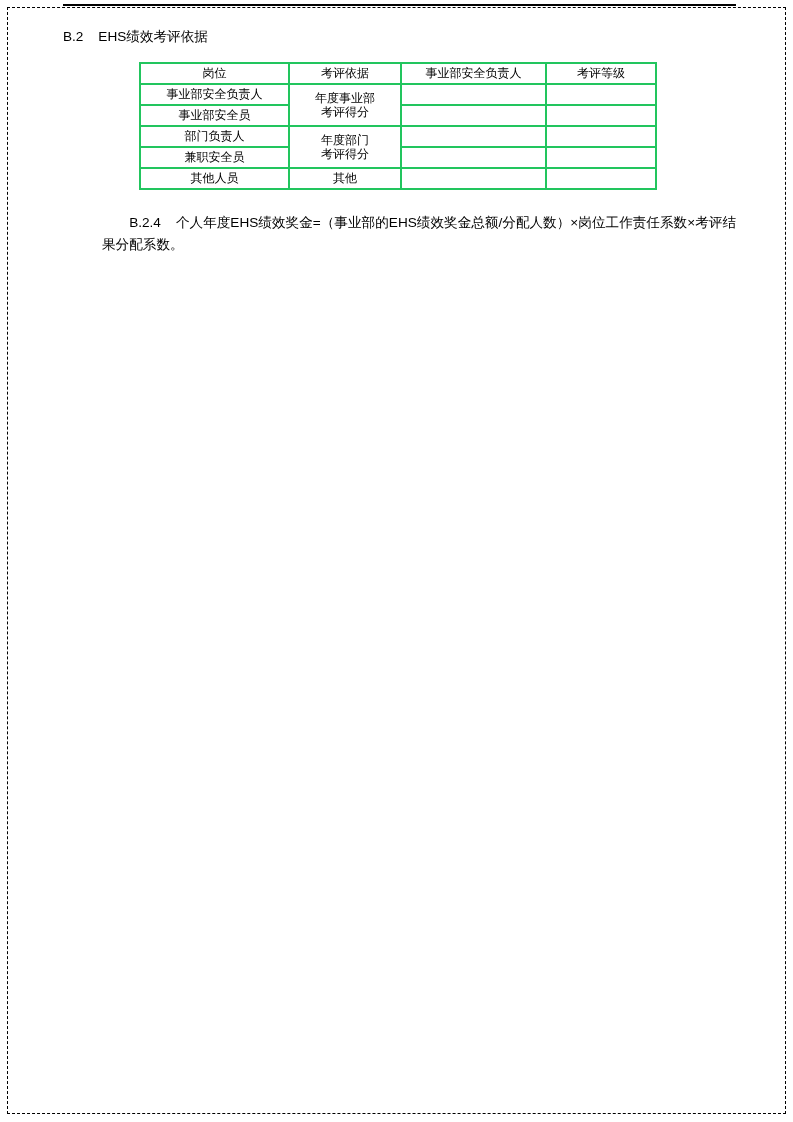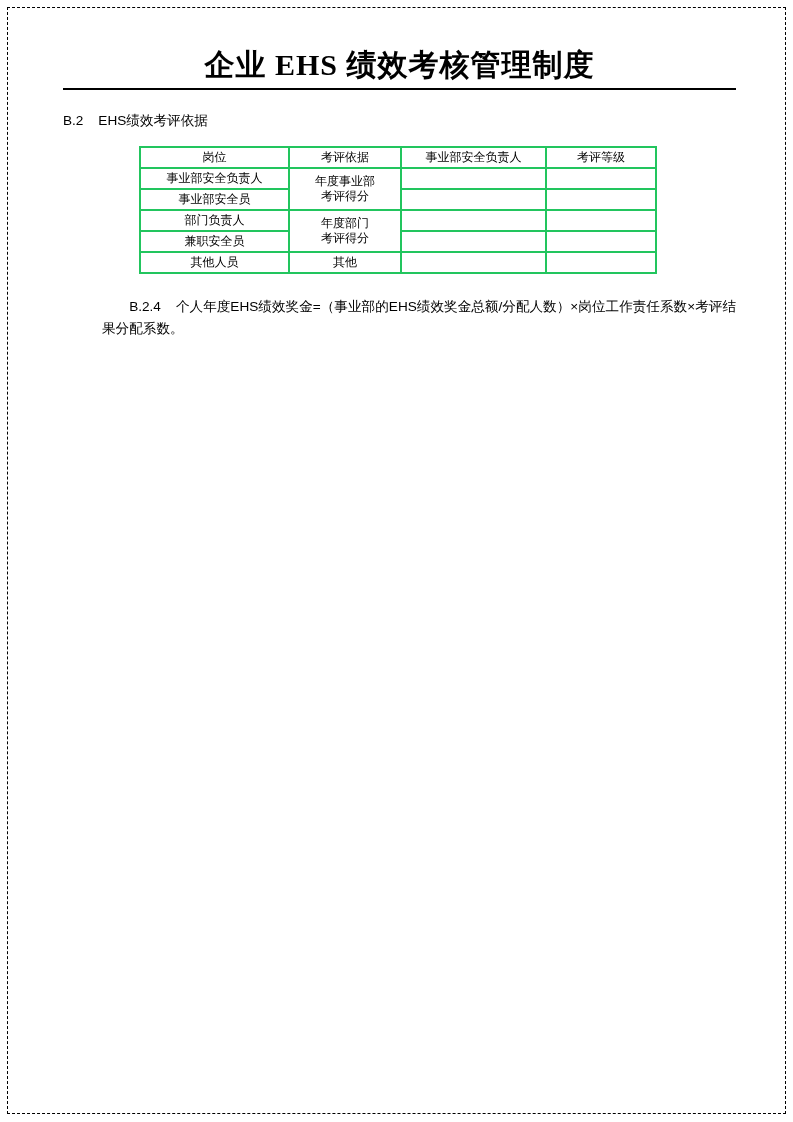--- a/index.html
+++ b/index.html
@@ -113,21 +113,20 @@
   .basis-merged { line-height: 1.18; }
 </style>
 </head>
 <body>
 
 <div class="page">
   <div class="page-frame"></div>
 
   <div class="content">
 
-    <h1 class="doc-title">企业 EHS 绩效考核管理制度</h1>
     <div class="title-rule"></div>
 
 
     <p class="para para-b2">
       <span>B.2</span><span class="gap"></span><span>EHS绩效考评依据</span>
     </p>
 
 
 
 

